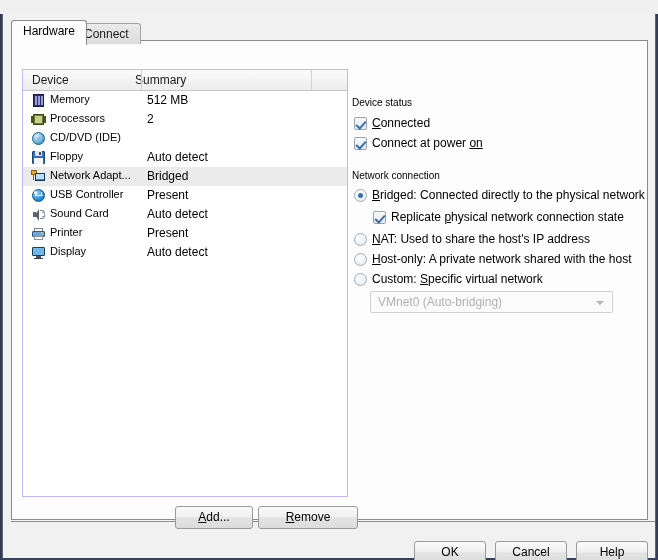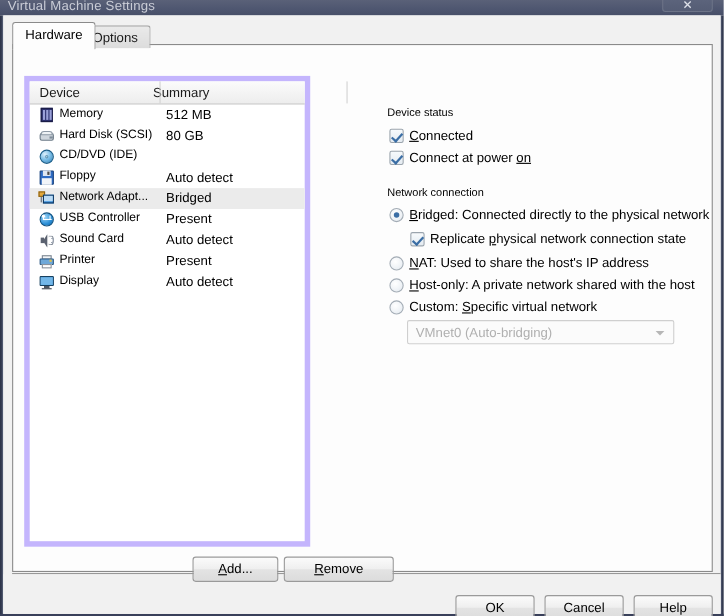--- a/index.html
+++ b/index.html
@@ -145,25 +145,25 @@
     background: #fdfdfd;
     border: 1px solid #8a8a8a;
     z-index: 1;
   }
 
   
   #device-list {
     position: absolute;
     left: 10px;
     top: 28px;
-    width: 260px;
+    width: 326px;
     height: 428px;
     box-sizing: border-box;
     background: #ffffff;
-    border: 5px solid #c4b5fd;
+    border: 1px solid #c4b5fd;
   }
   #list-header {
     position: absolute;
     left: 0; top: 0;
     width: 100%;
     height: 21px;
     background: linear-gradient(to bottom, #fbfbfb 0%, #ededed 100%);
     border-bottom: 1px solid #c6c6c6;
     box-sizing: border-box;
   }
@@ -443,36 +443,30 @@
   }
   #btn-ok { left: 411px; }
   #btn-cancel { left: 492px; }
   #btn-help { left: 573px; }
 </style>
 </head>
 <body>
 
 <div id="window">
 
-  <div id="titlebar">
-    <div id="title-text">Virtual Machine Settings</div>
-    <div id="close-button">
-      <div id="close-glyph">✕</div>
-    </div>
-  </div>
 
   <div id="frame-left"></div>
   <div id="frame-right"></div>
   <div id="frame-bottom"></div>
 
   <div id="client">
 
     <div id="tabstrip">
       <div class="tab active">Hardware</div>
-      <div class="tab inactive">Options</div>
+      <div class="tab inactive">Connect</div>
     </div>
 
     <div id="panel">
 
       <div id="device-list">
         <div id="list-header">
           <div class="hcell" id="hdr-device">Device</div>
           <div class="hcell" id="hdr-summary">Summary</div>
           <div class="hcol-sep" id="sep1"></div>
           <div class="hcol-sep" id="sep2"></div>
@@ -484,30 +478,31 @@
             <div class="row-icon icon-memory">
               <span class="ic ic1"></span>
                 <span class="ic ic2"></span>
                 <span class="ic ic3"></span>
                 <span class="ic ic4"></span>
             </div>
             <div class="row-label">Memory</div>
             <div class="row-summary">512 MB</div>
           </div>
 
-
-          <div class="row">
-            <div class="row-icon icon-hdd">
-              <span class="ic ic1"></span>
-                <span class="ic ic2"></span>
-                <span class="ic ic3"></span>
-            </div>
-            <div class="row-label">Hard Disk (SCSI)</div>
-            <div class="row-summary">80 GB</div>
-          </div>
+          <div class="row">
+            <div class="row-icon icon-cpu">
+              <span class="ic ic3"></span>
+                <span class="ic ic4"></span>
+                <span class="ic ic1"></span>
+                <span class="ic ic2"></span>
+            </div>
+            <div class="row-label">Processors</div>
+            <div class="row-summary">2</div>
+          </div>
+
 
           <div class="row">
             <div class="row-icon icon-cd">
               <span class="ic ic1"></span>
                 <span class="ic ic2"></span>
             </div>
             <div class="row-label">CD/DVD (IDE)</div>
           </div>
 
           <div class="row">

